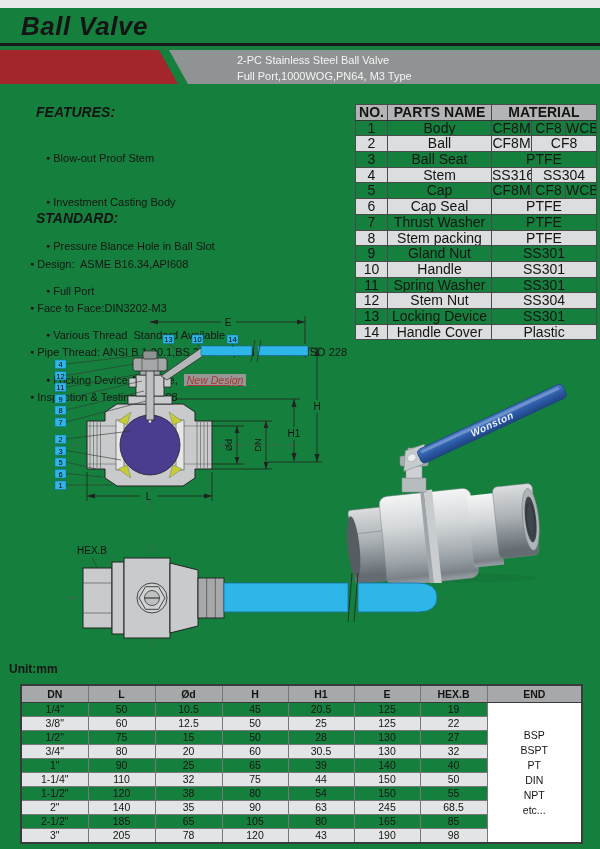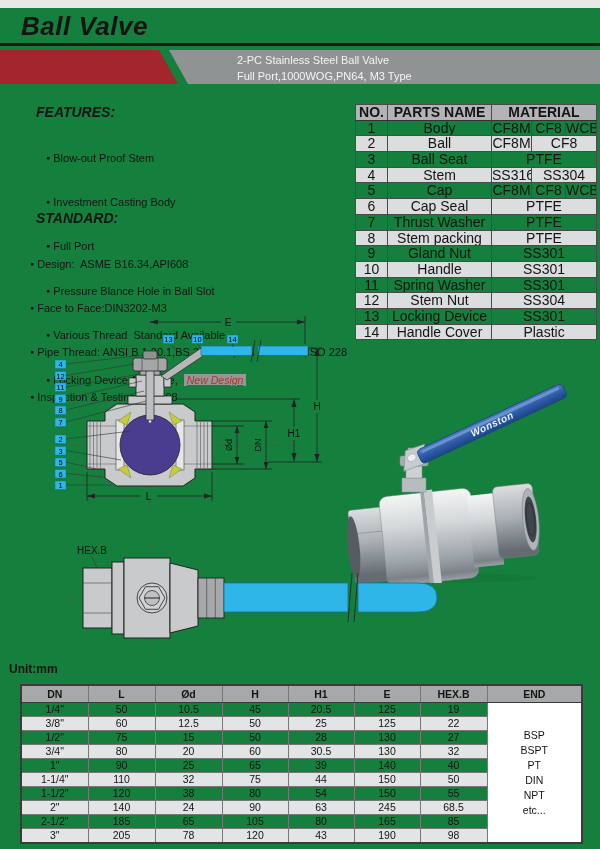--- a/index.html
+++ b/index.html
@@ -45,22 +45,22 @@
   </svg>
   <div class="abs" id="banner-text">
     <div>2-PC Stainless Steel Ball Valve</div>
     <div>Full Port,1000WOG,PN64, M3 Type</div>
   </div>
 
   <div class="abs sec-head" style="left:36px;top:96px;">FEATURES:</div>
   <ul class="abs bullet-list" style="left:46px;top:113px;">
     <li><span>Blow-out Proof Stem</span></li>
     <li><span>Investment Casting Body</span></li>
+    <li><span>Pressure Blance Hole in Ball Slot</span></li>
     <li><span>Full Port</span></li>
-    <li><span>Pressure Blance Hole in Ball Slot</span></li>
     <li><span>Various Thread  Standard Available</span></li>
     <li><span>Locking Device Available,</span><span class="badge">New Design</span></li>
   </ul>
 
   <div class="abs sec-head" style="left:36px;top:202px;">STANDARD:</div>
   <ul class="abs bullet-list" style="left:30px;top:219px;">
     <li><span>Design:  ASME B16.34,API608</span></li>
     <li><span>Face to Face:DIN3202-M3</span></li>
     <li><span>Pipe Thread: ANSI B 1.20.1,BS 21/2779,DIN 259/2999,ISO 228</span></li>
     <li><span>Inspection &amp; Testing:API 598</span></li>
@@ -519,21 +519,21 @@
           <td>120</td>
           <td>38</td>
           <td>80</td>
           <td>54</td>
           <td>150</td>
           <td>55</td>
         </tr>
       <tr>
           <td>2"</td>
           <td>140</td>
-          <td>24</td>
+          <td>35</td>
           <td>90</td>
           <td>63</td>
           <td>245</td>
           <td>68.5</td>
         </tr>
       <tr>
           <td>2-1/2"</td>
           <td>185</td>
           <td>65</td>
           <td>105</td>

